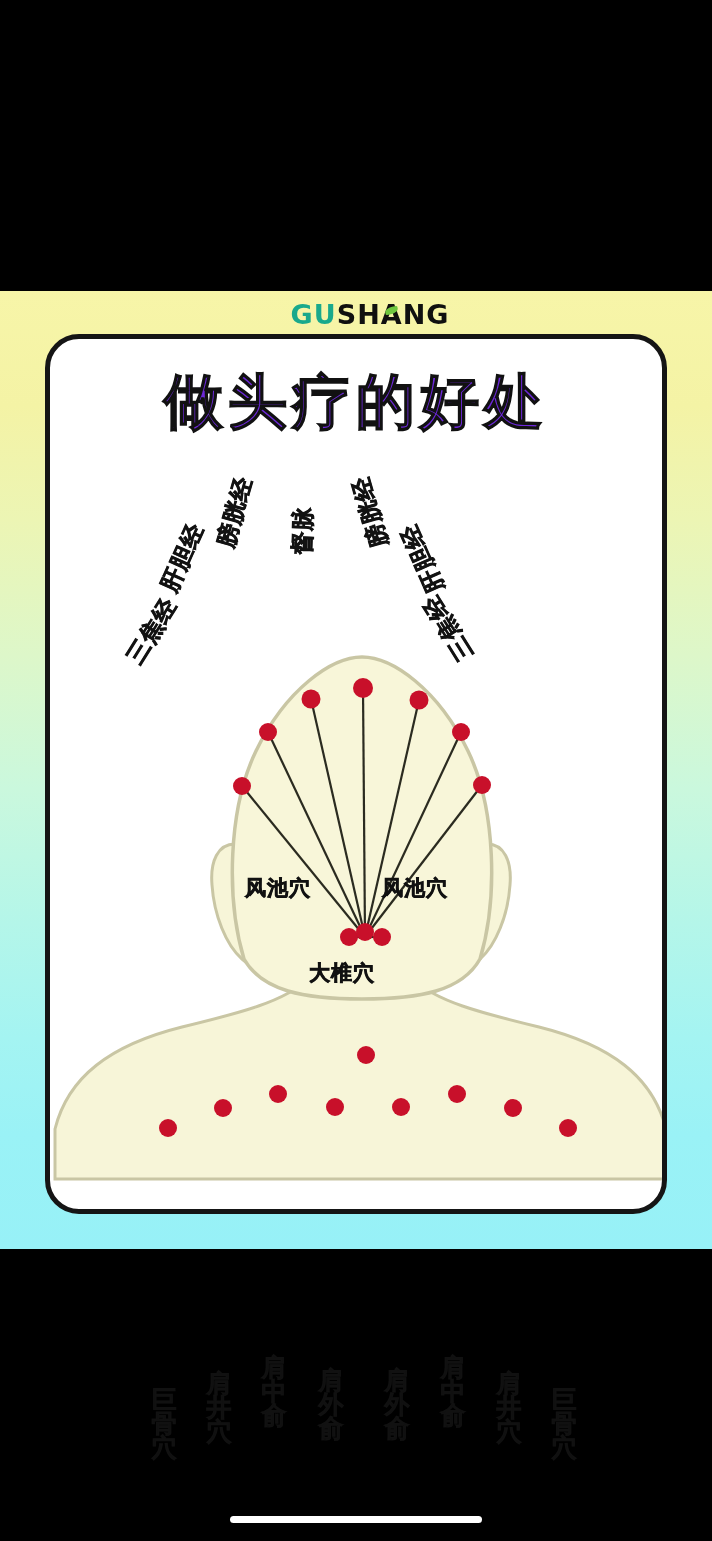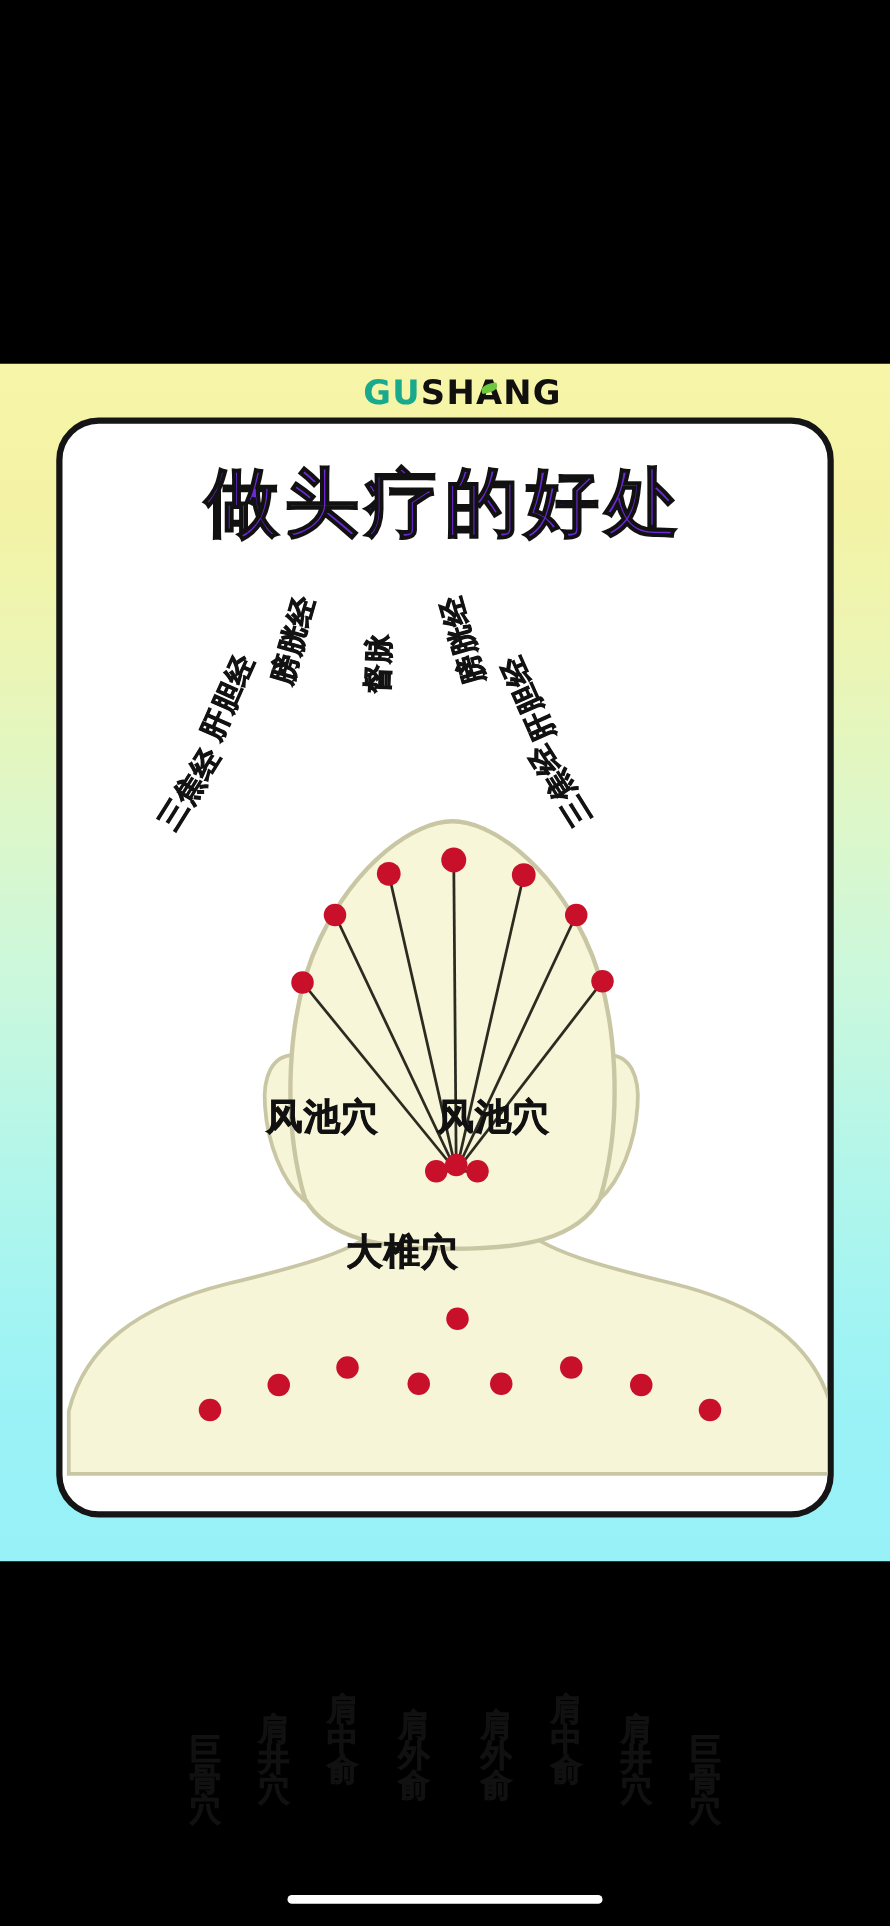--- a/index.html
+++ b/index.html
@@ -97,26 +97,27 @@
     white-space:nowrap;
     letter-spacing:1px;
     font-family:"DejaVu Sans", sans-serif;
     -webkit-text-stroke:0.7px #121212;
     transform-origin:left center;
   }
 
   
   .hlabel {
     position:absolute;
-    font-size:29px;
+    font-size:21px;
     font-weight:bold;
     color:#111;
     white-space:nowrap;
     letter-spacing:1px;
     font-family:Liberation Serif, serif;
+    margin-left:32px;
     -webkit-text-stroke:0.7px #111;
   }
 
   
   .vlabel {
     position:absolute;
     font-size:25px;
     font-weight:bold;
     color:#111;
     line-height:0.96;
@@ -254,21 +255,21 @@
     <div class="mlabel" style="left:133px; top:355px; transform:rotate(-58deg);">三焦经</div>
     <div class="mlabel" style="left:168px; top:284px; transform:rotate(-66deg);">肝胆经</div>
     <div class="mlabel" style="left:225px; top:240px; transform:rotate(-74deg);">膀胱经</div>
     <div class="mlabel" style="left:302px; top:248px; transform:rotate(-88deg);">督脉</div>
     <div class="mlabel" style="left:380px; top:240px; transform:rotate(-106deg);">膀胱经</div>
     <div class="mlabel" style="left:437px; top:285px; transform:rotate(-114deg);">肝胆经</div>
     <div class="mlabel" style="left:467px; top:352px; transform:rotate(-122deg);">三焦经</div>
 
     <div class="hlabel" style="left:213px; top:583px;">风池穴</div>
     <div class="hlabel" style="left:350px; top:583px;">风池穴</div>
-    <div class="hlabel" style="left:277px; top:691px;">大椎穴</div>
+    <div class="hlabel" style="left:277px; top:668px;">大椎穴</div>
 
     <div class="vlabel" style="left:151px; top:1097px;">巨骨穴</div>
     <div class="vlabel" style="left:206px; top:1081px;">肩井穴</div>
     <div class="vlabel" style="left:261px; top:1065px;">肩中俞</div>
     <div class="vlabel" style="left:318px; top:1078px;">肩外俞</div>
     <div class="vlabel" style="left:384px; top:1078px;">肩外俞</div>
     <div class="vlabel" style="left:440px; top:1065px;">肩中俞</div>
     <div class="vlabel" style="left:496px; top:1081px;">肩井穴</div>
     <div class="vlabel" style="left:551px; top:1097px;">巨骨穴</div>
   </div>

